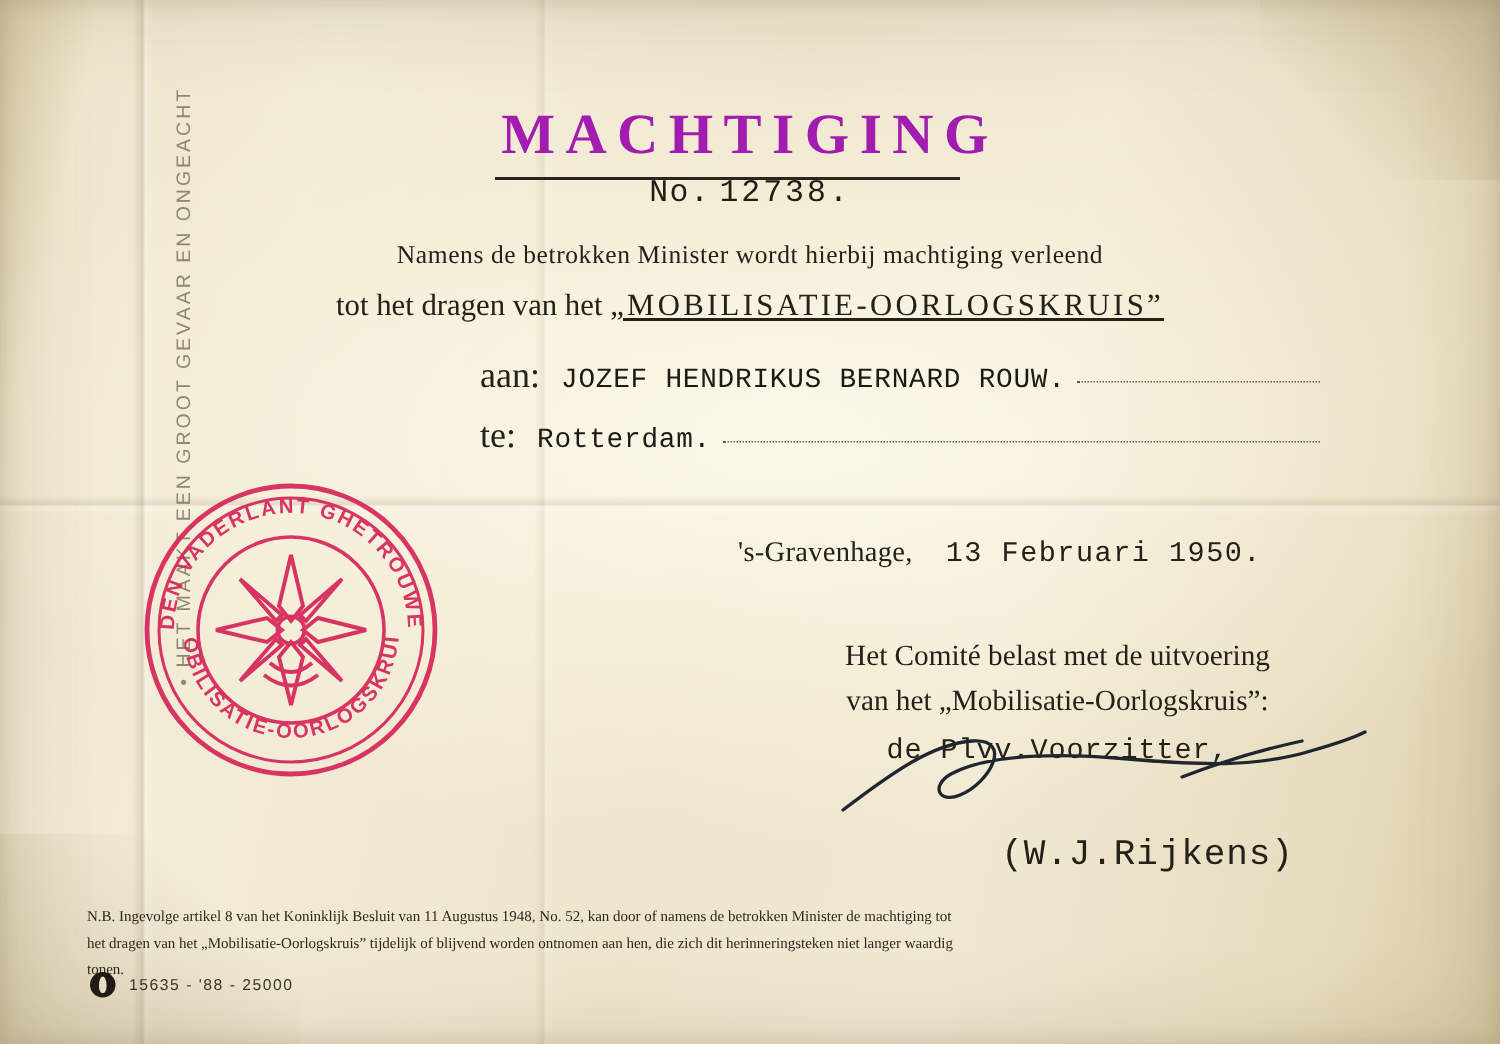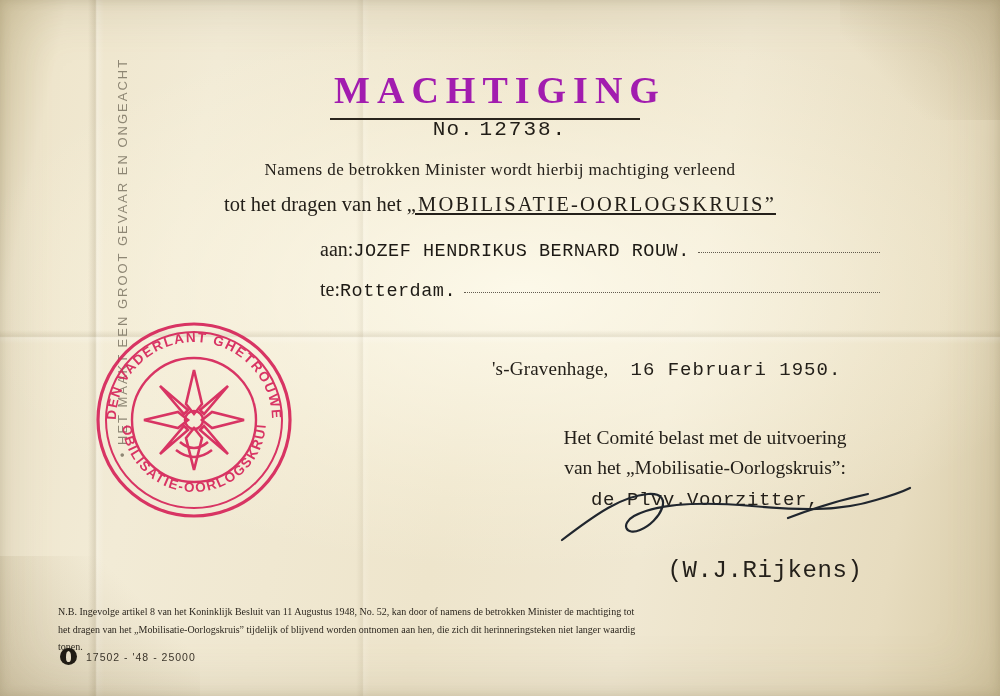--- a/index.html
+++ b/index.html
@@ -127,21 +127,22 @@
     letter-spacing: 2.2px;
     text-decoration: underline;
   }
 
   .fieldrow {
     position: absolute;
     display: flex;
     align-items: baseline;
   }
   .fieldrow .lbl {
-    font-size: 20px;
+    font-size: 24px;
+    margin-right: 14px;
   }
   .fieldrow .val {
     font-family: "Liberation Mono", monospace;
     font-size: 18.5px;
     letter-spacing: .5px;
     color: #1d1a15;
     white-space: nowrap;
   }
   .dots {
     flex: 1;
@@ -320,21 +321,21 @@
     </div>
 
     <div class="fieldrow row-te">
       <span class="lbl">te:</span>
       <span class="val">Rotterdam.</span>
       <span class="dots"></span>
     </div>
 
     <div class="placedate">
       <span class="place">'s-Gravenhage,</span>
-      <span class="dateval">16 Februari 1950.</span>
+      <span class="dateval">13 Februari 1950.</span>
     </div>
 
     <div class="committee">
       <div>Het Comité belast met de uitvoering</div>
       <div>van het „Mobilisatie-Oorlogskruis”:</div>
       <div class="l3">de Plvv.Voorzitter,</div>
     </div>
 
     <div class="signature">
       <svg viewBox="0 0 360 90" width="360" height="90" aria-hidden="true">
@@ -344,18 +345,18 @@
         </g>
       </svg>
     </div>
 
     <div class="signer">(W.J.Rijkens)</div>
 
     <div class="footnote">N.B.  Ingevolge artikel 8 van het Koninklijk Besluit van 11 Augustus 1948, No. 52, kan door of namens de betrokken Minister de machtiging tot het dragen van het „Mobilisatie-Oorlogskruis” tijdelijk of blijvend worden ontnomen aan hen, die zich dit herinneringsteken niet langer waardig tonen.</div>
 
     <div class="printmark">
       <span class="emblem"></span>
-      <span>17502 - '48 - 25000</span>
+      <span>15635 - '88 - 25000</span>
     </div>
   </div>
 
   <div class="edge-shade"></div>
 </div>
 
 </body></html>

